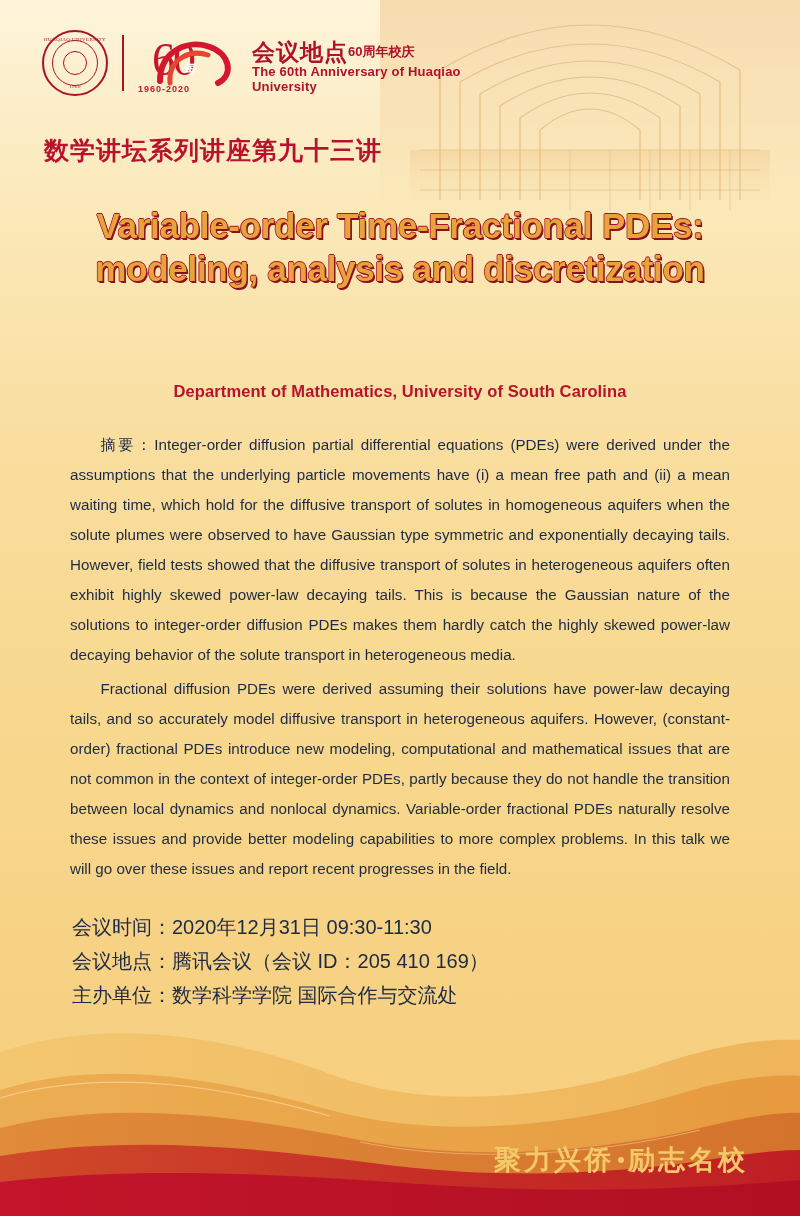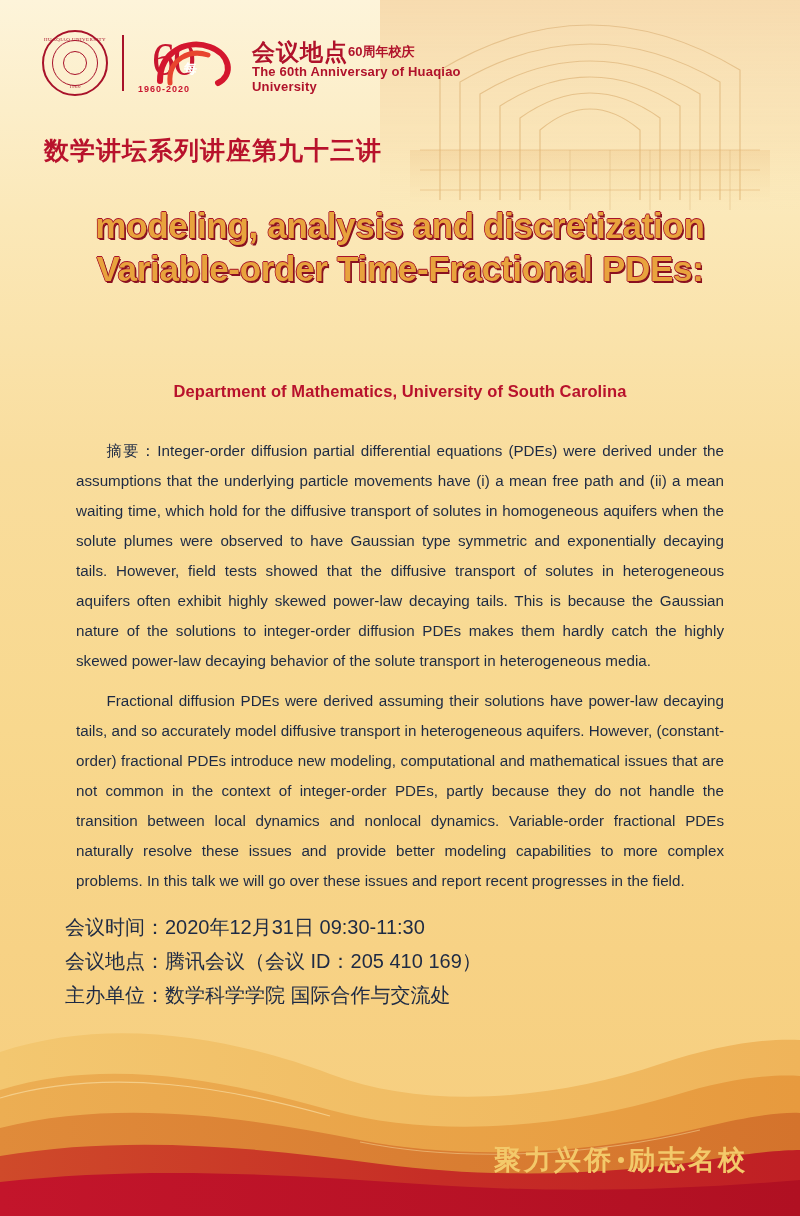--- a/index.html
+++ b/index.html
@@ -224,27 +224,27 @@
     position: absolute;
     top: 426px;
     left: 66px;
     width: 668px;
     font-size: 15.2px;
     line-height: 30px;
     color: #1d2a44;
     text-align: justify;
     text-justify: inter-word;
   }
-  .abstract p { margin: 10px; }
+  .abstract p { margin: 4px; }
   .abstract p.indent { text-indent: 2em; }
 
   .info {
     position: absolute;
     top: 910px;
-    left: 65px;
+    left: 72px;
     width: 680px;
     font-size: 20px;
     line-height: 34px;
     color: #1d2a44;
   }
   .info div { white-space: nowrap; }
 
   
   .waves {
     position: absolute;
@@ -343,22 +343,22 @@
     <div class="anniv">
       <span class="cn">会议地点</span>
       <span class="cn2">60周年校庆</span>
       <span class="en">The 60th Anniversary of Huaqiao University</span>
     </div>
   </div>
 
   <div class="series-title">数学讲坛系列讲座第九十三讲</div>
 
   <div class="main-title">
+    <div>Variable-order Time-Fractional PDEs:</div>
     <div>modeling, analysis and discretization</div>
-    <div>Variable-order Time-Fractional PDEs:</div>
   </div>
 
 
   <div class="affil">Department of Mathematics, University of South Carolina</div>
 
   <div class="abstract">
     <p class="indent">摘要：Integer-order diffusion partial differential equations (PDEs) were derived under the assumptions that the underlying particle movements have (i) a mean free path and (ii) a mean waiting time, which hold for the diffusive transport of solutes in homogeneous aquifers when the solute plumes were observed to have Gaussian type symmetric and exponentially decaying tails. However, field tests showed that the diffusive transport of solutes in heterogeneous aquifers often exhibit highly skewed power-law decaying tails. This is because the Gaussian nature of the solutions to integer-order diffusion PDEs makes them hardly catch the highly skewed power-law decaying behavior of the solute transport in heterogeneous media.</p>
     <p class="indent">Fractional diffusion PDEs were derived assuming their solutions have power-law decaying tails, and so accurately model diffusive transport in heterogeneous aquifers. However, (constant-order) fractional PDEs introduce new modeling, computational and mathematical issues that are not common in the context of integer-order PDEs, partly because they do not handle the transition between local dynamics and nonlocal dynamics. Variable-order fractional PDEs naturally resolve these issues and provide better modeling capabilities to more complex problems. In this talk we will go over these issues and report recent progresses in the field.</p>
   </div>
 

